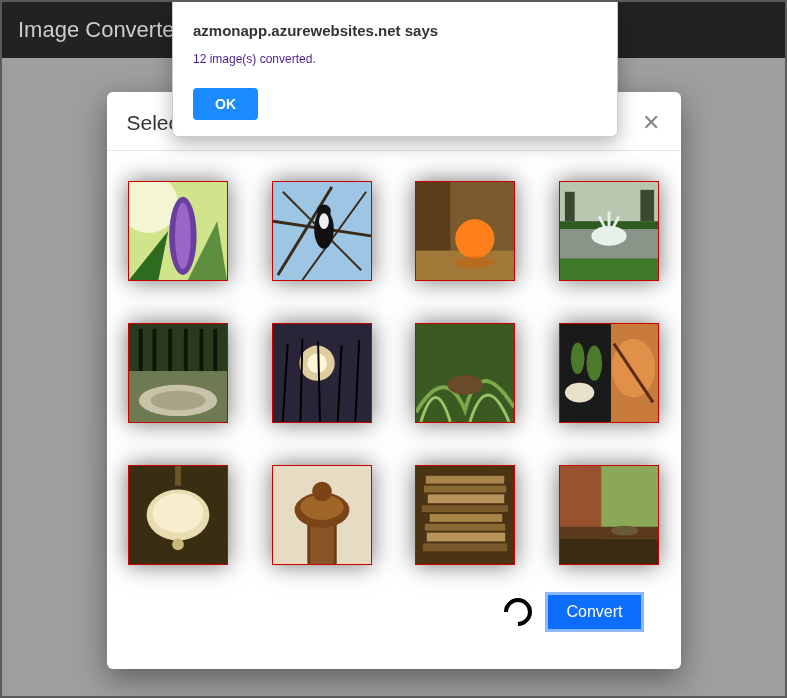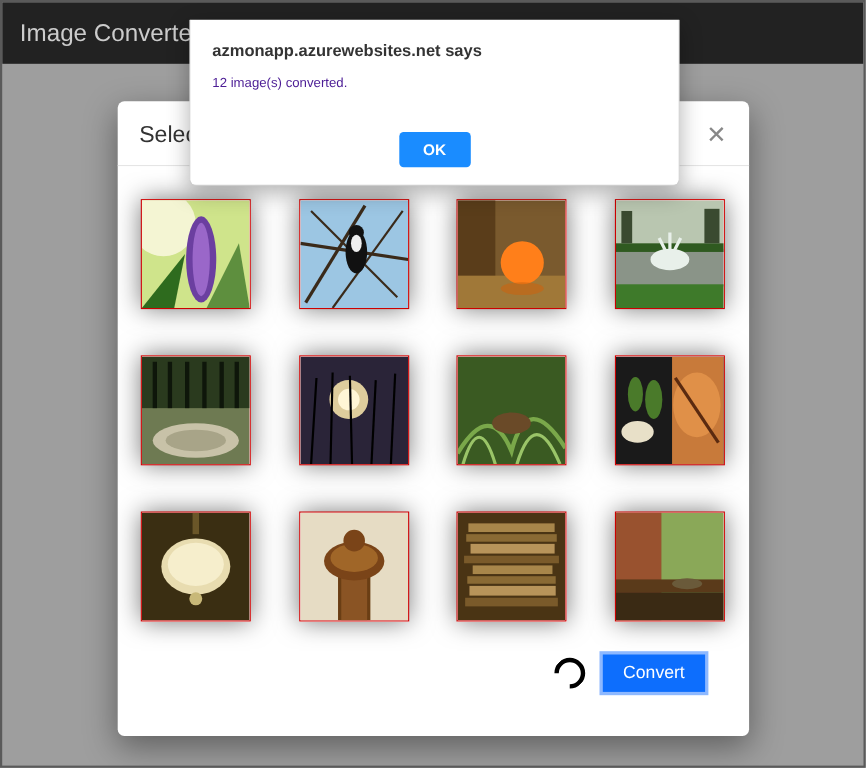--- a/index.html
+++ b/index.html
@@ -25,29 +25,29 @@
   }
   .thumb svg { width: 100%; height: 100%; display: block; }
 
   .modal-footer { display: flex; justify-content: flex-end; align-items: center; gap: 10px; padding: 0 20px 20px 20px; margin-top: 30px; }
   .spinner { width: 28px; height: 28px; border: 4px solid #000; border-top-color: transparent; border-radius: 50%; display: inline-block; margin-right: 6px; transform: rotate(225deg); }
   .btn { border: none; border-radius: 0; font-size: 16px; padding: 8px 18px; cursor: pointer; }
   .btn-primary { background: #0d6efd; color: #fff; box-shadow: 0 0 0 3px #8db8ff; }
   .btn-secondary { background: #6c757d; color: #fff; }
 
   .alert {
-    position: absolute; top: 16px; left: 170px; width: 446px;
+    position: absolute; top: 0; left: 170px; width: 446px;
     background: #fff; border: 1px solid #ccc; border-top: none;
     border-radius: 0 0 6px 6px; padding: 20px 20px 16px 20px;
     box-shadow: 0 6px 20px rgba(0,0,0,0.3);
     z-index: 50;
   }
   .alert-title { font-size: 15px; color: #333; font-weight: 600; margin-bottom: 12px; }
   .alert-msg { font-size: 12px; color: #4c1d95; line-height: 1.45; }
-  .alert-actions { display: flex; justify-content: center; margin-top: 36px; }
+  .alert-actions { display: flex; justify-content: flex-start; margin-top: 20px; }
   .alert-ok { background: #1a8cff; color: #fff; border: none; border-radius: 4px; font-size: 14px; font-weight: 600; padding: 8px 22px; cursor: pointer; }
 </style>
 </head>
 <body>
 
 <div class="topbar">
   <span class="brand">Image Converter</span>
 </div>
 
 <div class="modal">

